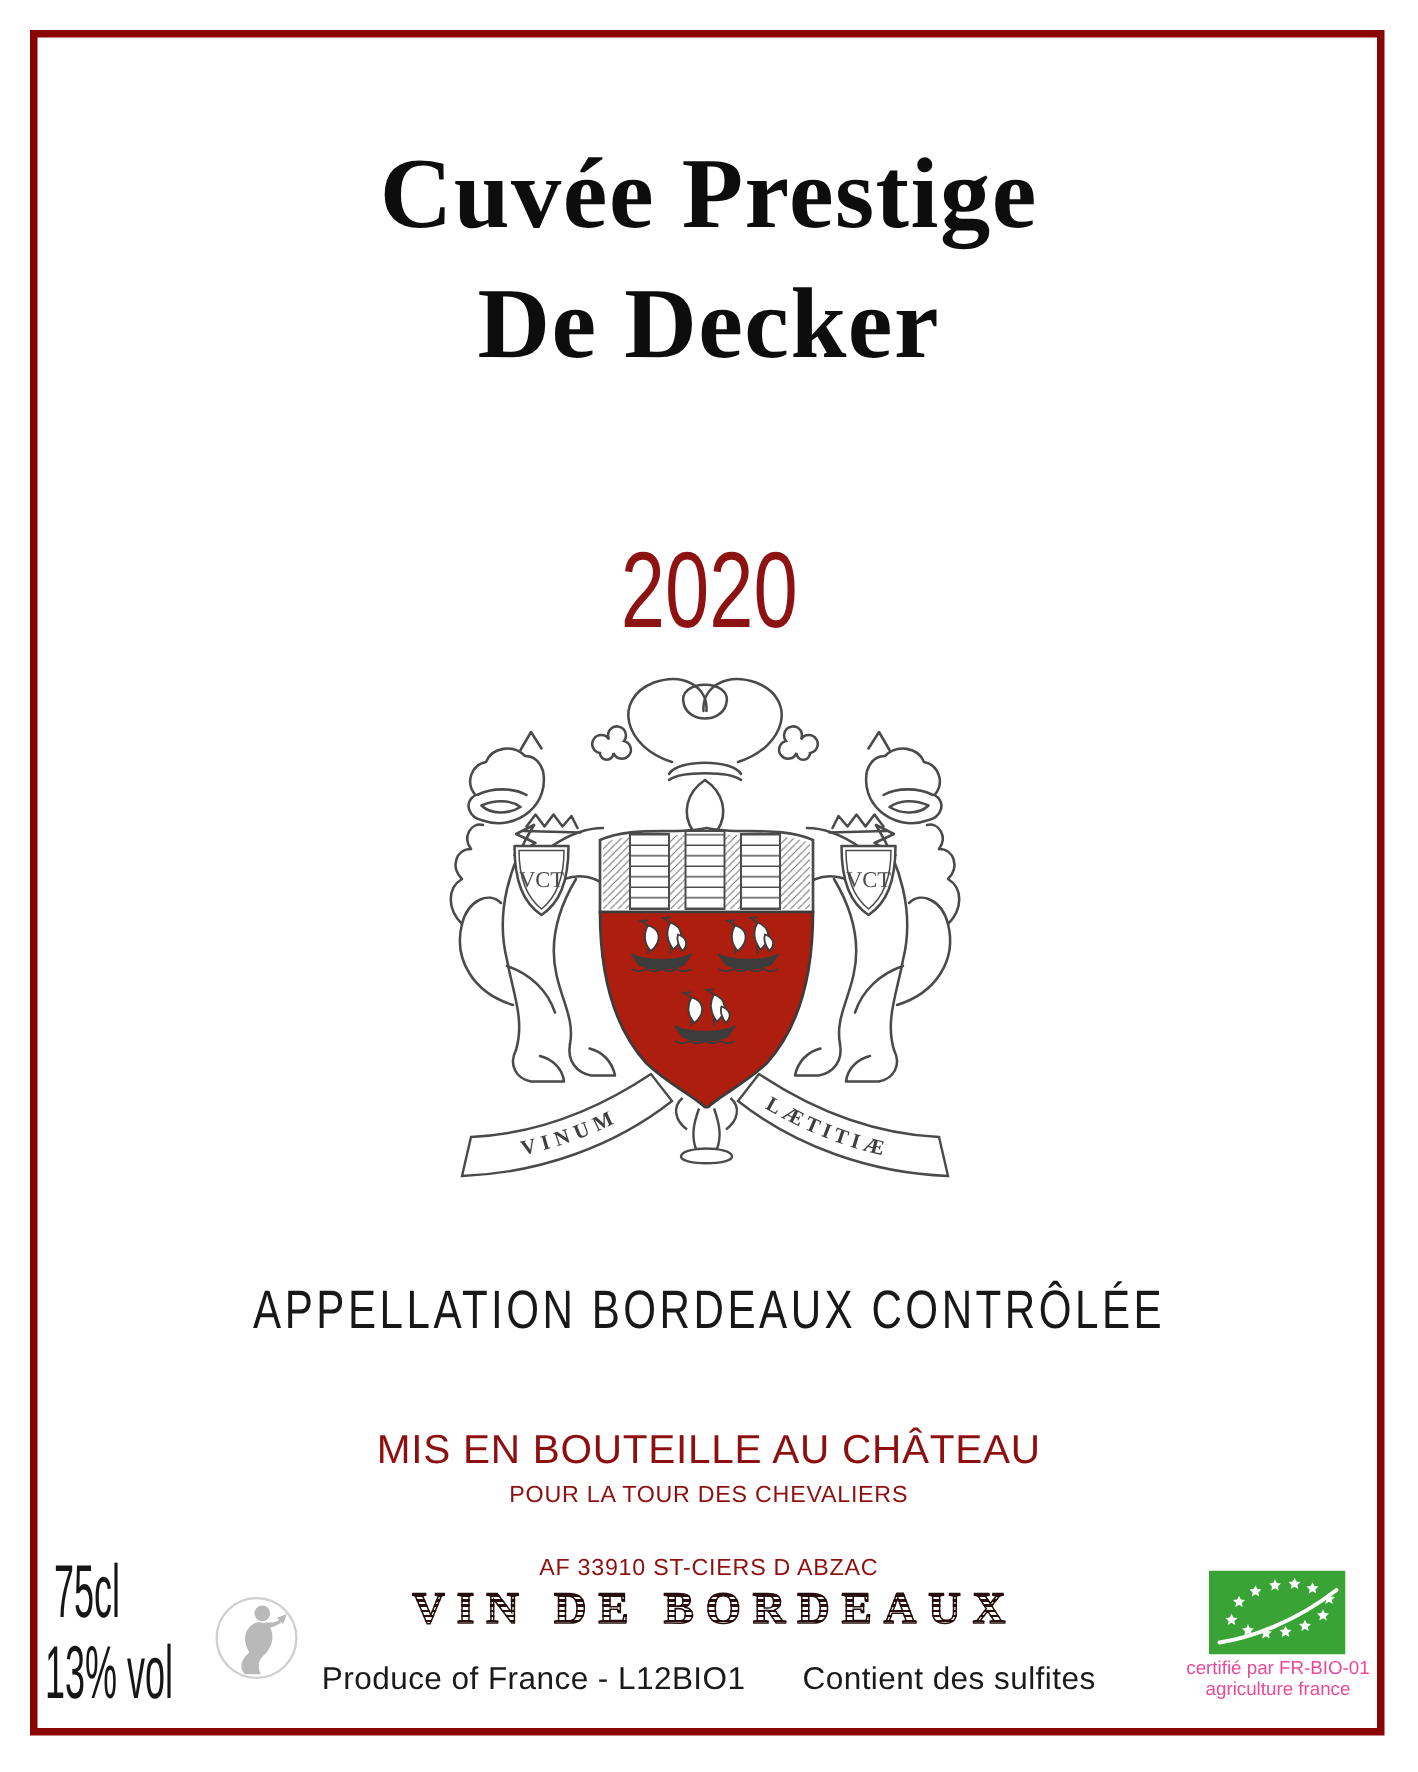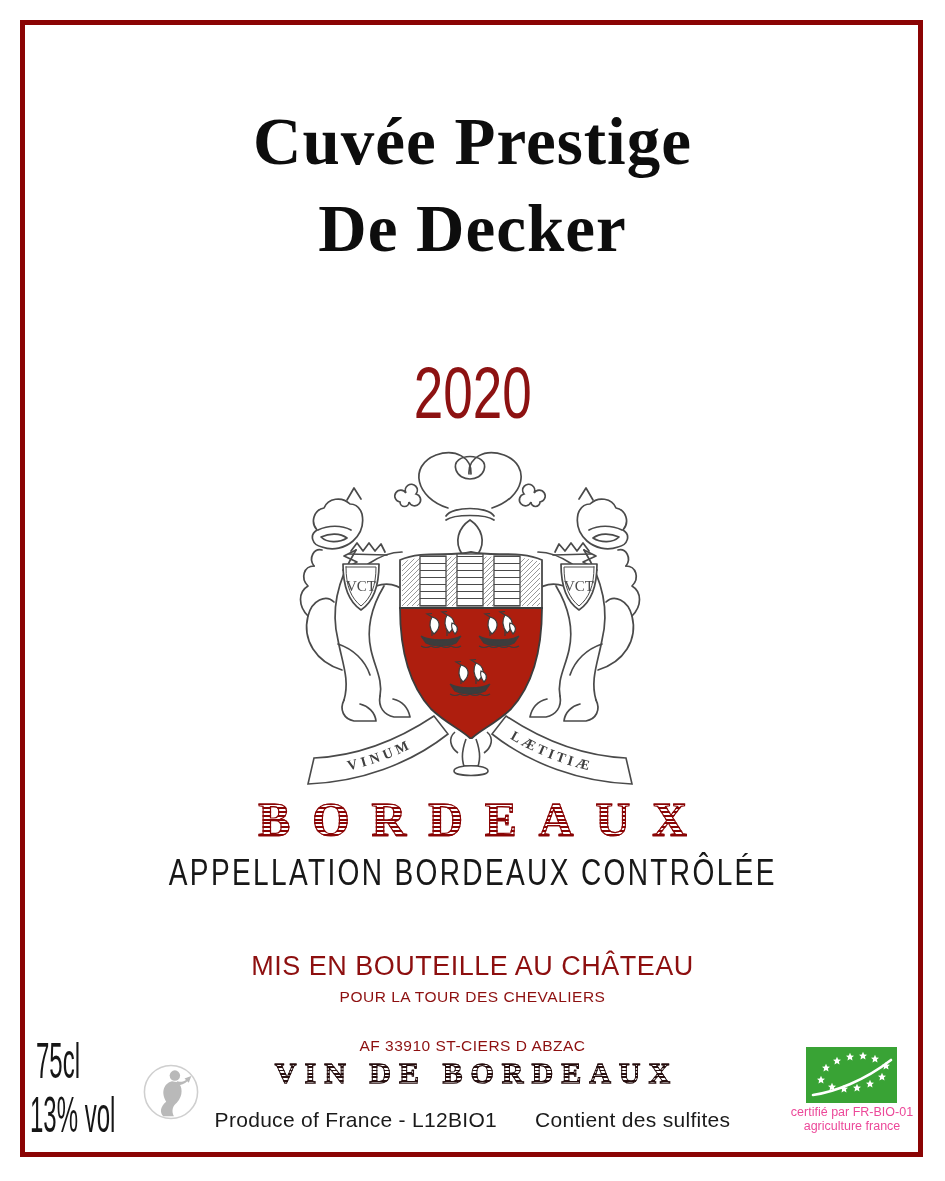--- a/index.html
+++ b/index.html
@@ -2,21 +2,21 @@
 <html><head>
 <meta charset="utf-8">
 <style>
   html,body{margin:0;padding:0;background:#ffffff;}
   .page{position:relative;width:945px;height:1181px;background:#ffffff;overflow:hidden;
         font-family:"Liberation Serif", serif;}
   .frame{position:absolute;left:20px;top:20px;right:22px;bottom:24px;border:5px solid #8b0404;}
 
   .center-row{position:absolute;left:0;width:100%;text-align:center;white-space:nowrap;}
 
-  .title{top:98px;font-size:67px;line-height:1.3;font-weight:bold;color:#0d0d0d;letter-spacing:1px;}
+  .title{top:86px;font-size:67px;line-height:1.3;font-weight:bold;color:#0d0d0d;letter-spacing:1px;}
 
   .vintage{top:352px;color:#8d1212;font-family:Liberation Sans, sans-serif;font-size:78px;}
   .vintage span{display:inline-block;transform:scale(0.68,0.92);transform-origin:center top;letter-spacing:0px;}
 
   .crest{position:absolute;left:250px;top:438px;width:440px;height:354px;}
 
   .engraved{background-clip:text;-webkit-background-clip:text;color:transparent;}
   .engraved-red{background-image:repeating-linear-gradient(180deg,#8a0505 0px,#8a0505 2px,#ffffff 2px,#ffffff 3.8px);
                 -webkit-text-stroke:1.2px #8a0505;}
   .engraved-green{background-image:repeating-linear-gradient(180deg,#38cb2c 0px,#38cb2c 2px,#ffffff 2px,#ffffff 3.6px);
@@ -152,21 +152,20 @@
       <path d="M256,278 C292,302 332,318 376,320 L382,346 C330,344 280,326 242,296 Z"></path>
     </g>
     <text font-size="14" letter-spacing="4" fill="#3f3f3f" font-family="Liberation Serif, serif" font-weight="bold">
       <textPath href="#mlpath" startOffset="20%">VINUM</textPath>
     </text>
     <text font-size="14" letter-spacing="3" fill="#3f3f3f" font-family="Liberation Serif, serif" font-weight="bold">
       <textPath href="#mrpath" startOffset="12%">LÆTITIÆ</textPath>
     </text>
   </svg>
 
-  <div class="center-row region engraved engraved-red">BORDEAUX</div>
 
   <div class="center-row appellation">
     <span>APPELLATION BORDEAUX CONTRÔLÉE</span>
   </div>
 
 
   <div class="center-row bottling">MIS EN BOUTEILLE AU CHÂTEAU</div>
   <div class="center-row producer">POUR LA TOUR DES CHEVALIERS</div>
   <div class="center-row address">AF 33910 ST-CIERS D ABZAC</div>
 

